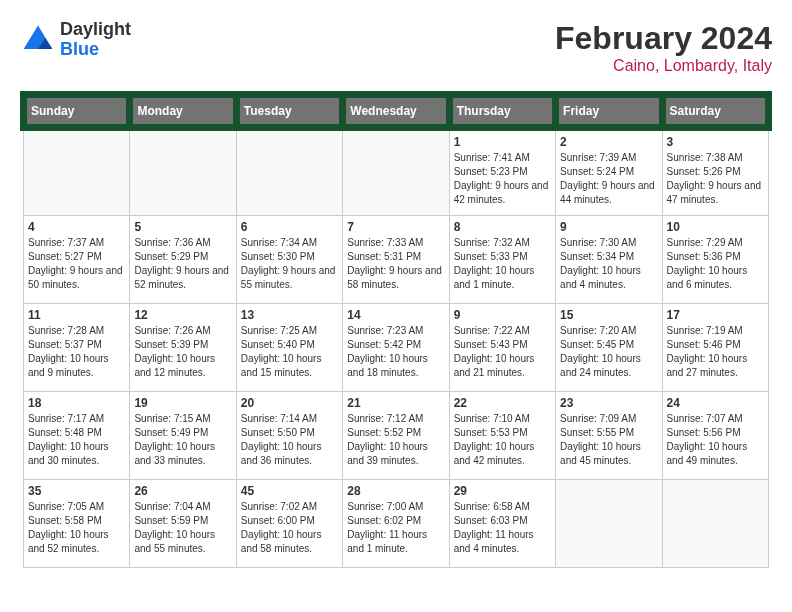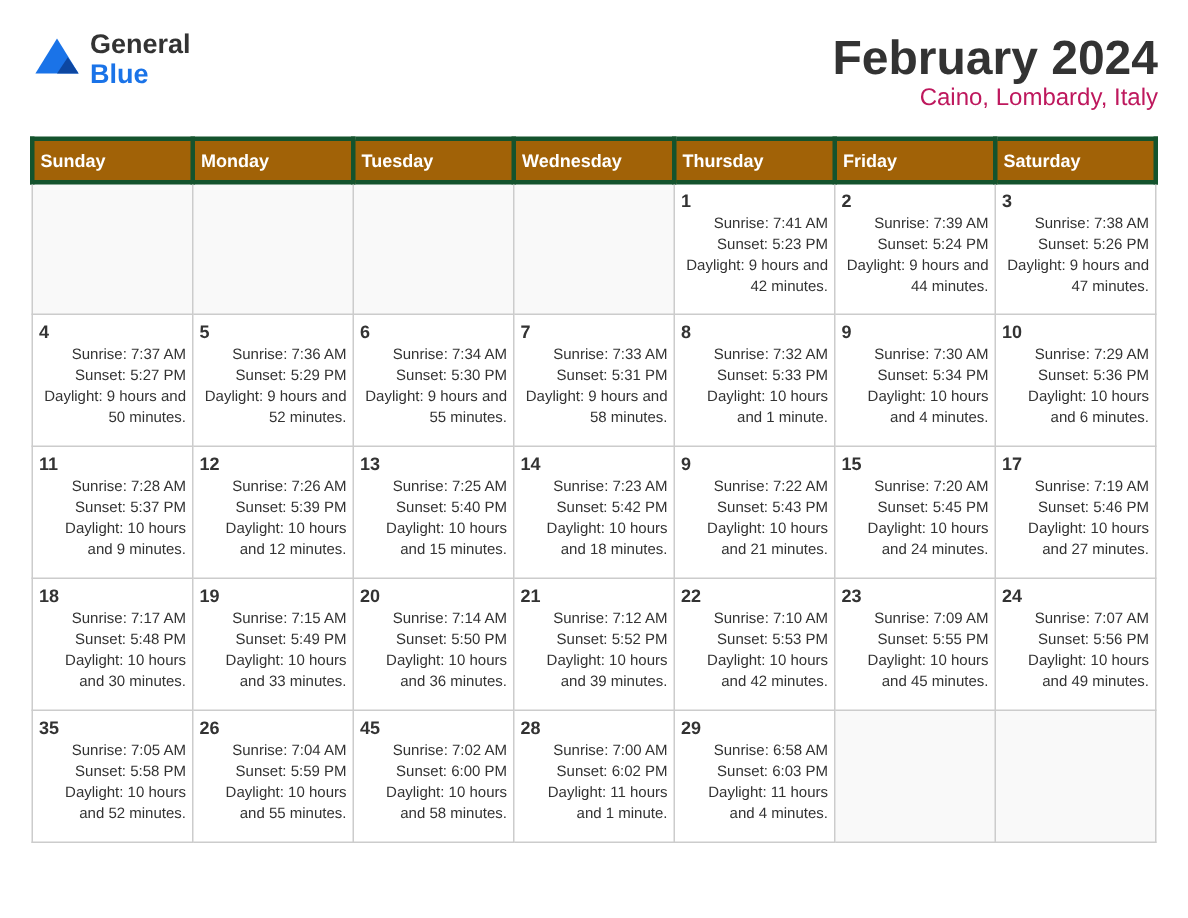--- a/index.html
+++ b/index.html
@@ -43,27 +43,27 @@
     .subtitle {
       font-size: 16px;
       color: #be185d;
     }
     .calendar {
       width: 100%;
       border-collapse: collapse;
       font-size: 11px;
     }
     .calendar th {
-      background-color: #a16207;
+      background-color: #737373;
       color: #fff;
       padding: 6px 4px;
       text-align: left;
       font-size: 12px;
       font-weight: bold;
-      border: 3px solid #14532d;
+      border: 7px solid #14532d;
     }
     .calendar td {
       border: 1px solid #ccc;
       vertical-align: top;
       padding: 4px;
       width: calc(100% / 7);
       height: 88px;
       background: #fff;
     }
     .calendar td.empty {
@@ -72,34 +72,33 @@
     .day-number {
       font-weight: bold;
       font-size: 12px;
       color: #333;
       margin-bottom: 2px;
     }
     .day-info {
       font-size: 10px;
       color: #333;
       line-height: 1.4;
-      text-align: right;
     }
   </style>
 </head>
 <body>
 
 <div class="header">
   <div class="logo">
     <svg class="logo-icon" viewBox="0 0 40 40">
       <polygon points="20,4 36,30 4,30" fill="#1a73e8"></polygon>
       <polygon points="28,18 36,30 20,30" fill="#0d47a1"></polygon>
     </svg>
     <div class="logo-text">
-      <span class="logo-general">General</span><br>
+      <span class="logo-general">Daylight</span><br>
       <span class="logo-blue">Blue</span>
     </div>
   </div>
   <div class="title-block">
     <div class="main-title">February 2024</div>
     <div class="subtitle">Caino, Lombardy, Italy</div>
   </div>
 </div>
 
 <table class="calendar">

